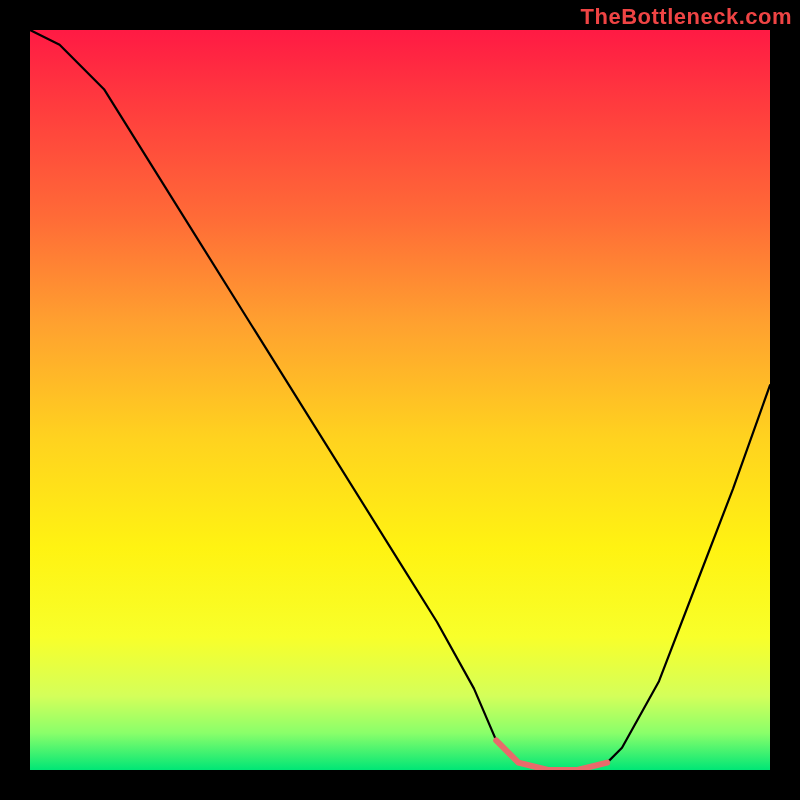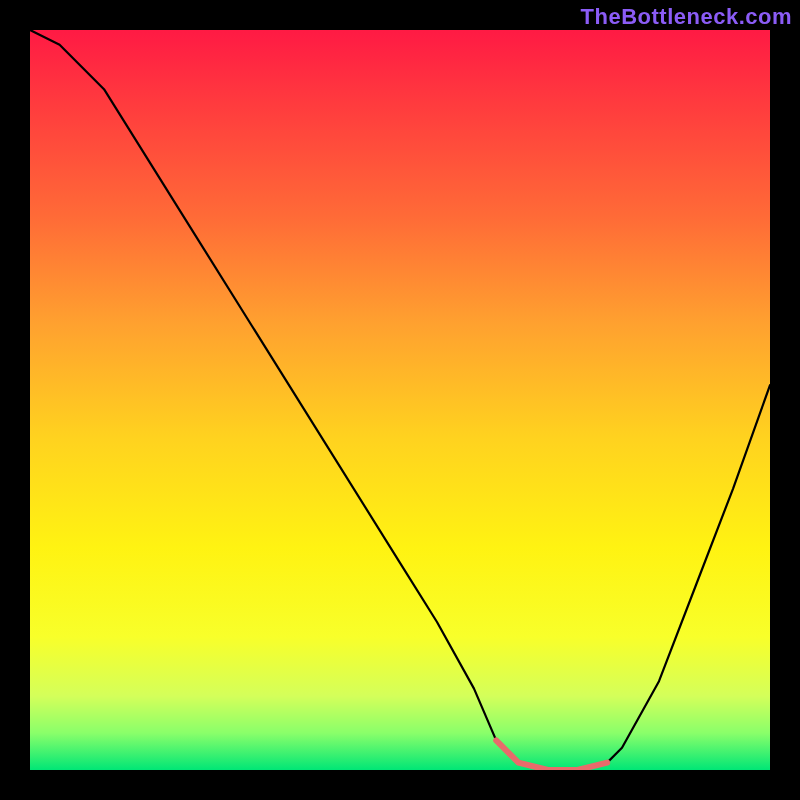--- a/index.html
+++ b/index.html
@@ -13,21 +13,21 @@
   .frame {
     position: relative;
     width: 800px;
     height: 800px;
     background: #000;
   }
   .watermark {
     position: absolute;
     top: 4px;
     right: 8px;
-    color: #8b5cf6;
+    color: #ef4444;
     font-family: Arial, Helvetica, sans-serif;
     font-size: 22px;
     font-weight: bold;
     letter-spacing: 0.5px;
   }
   .plot-area {
     position: absolute;
     left: 30px;
     top: 30px;
     width: 740px;

